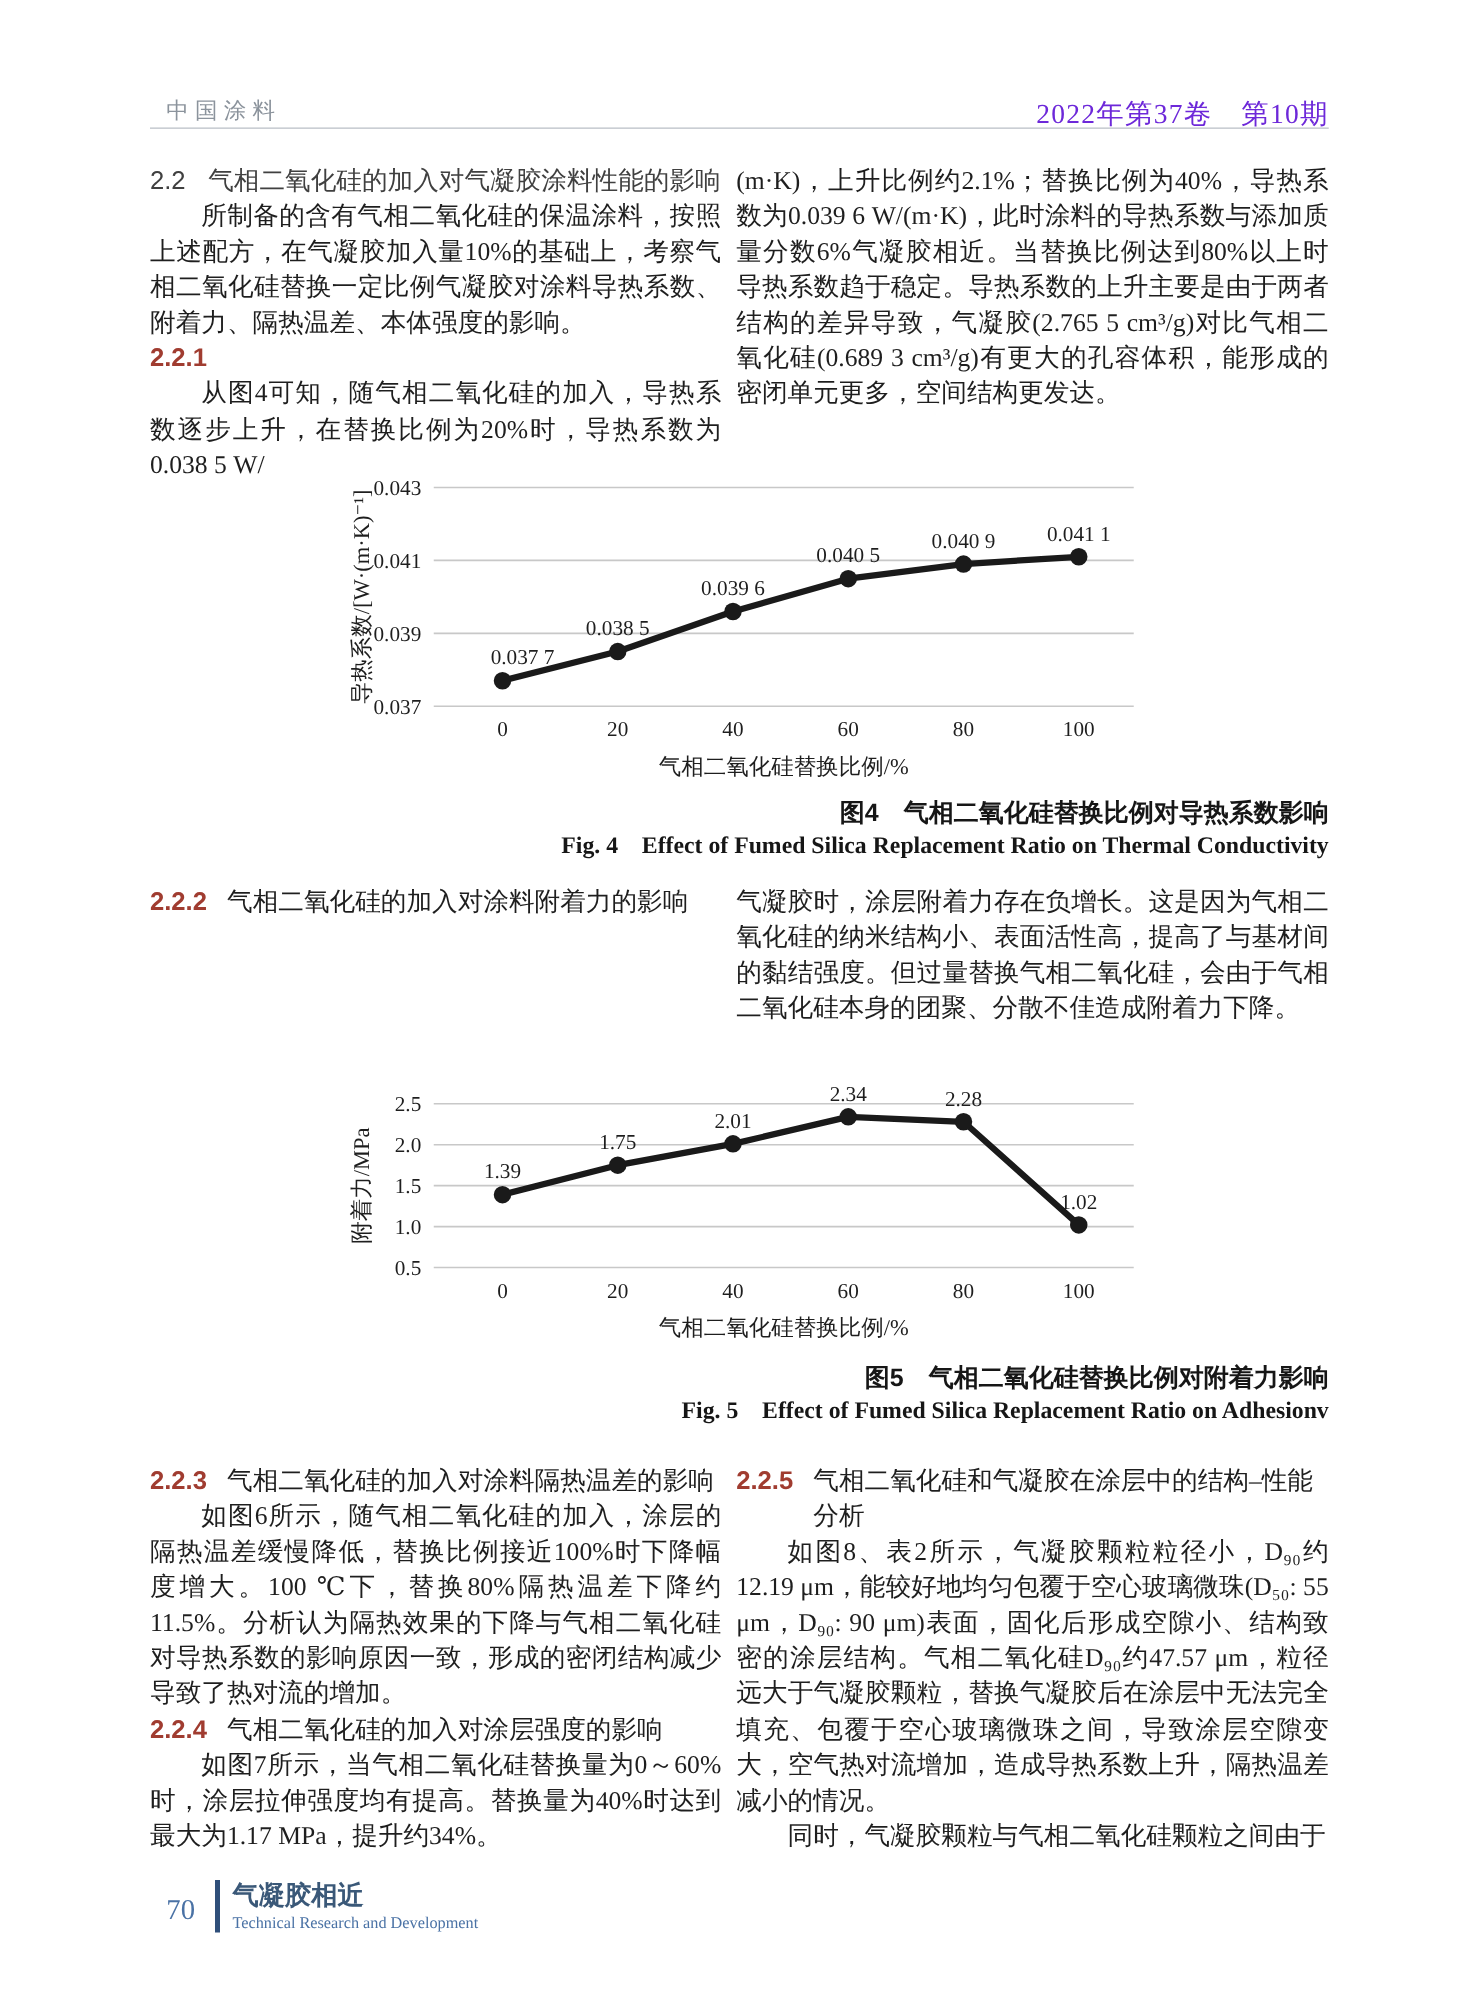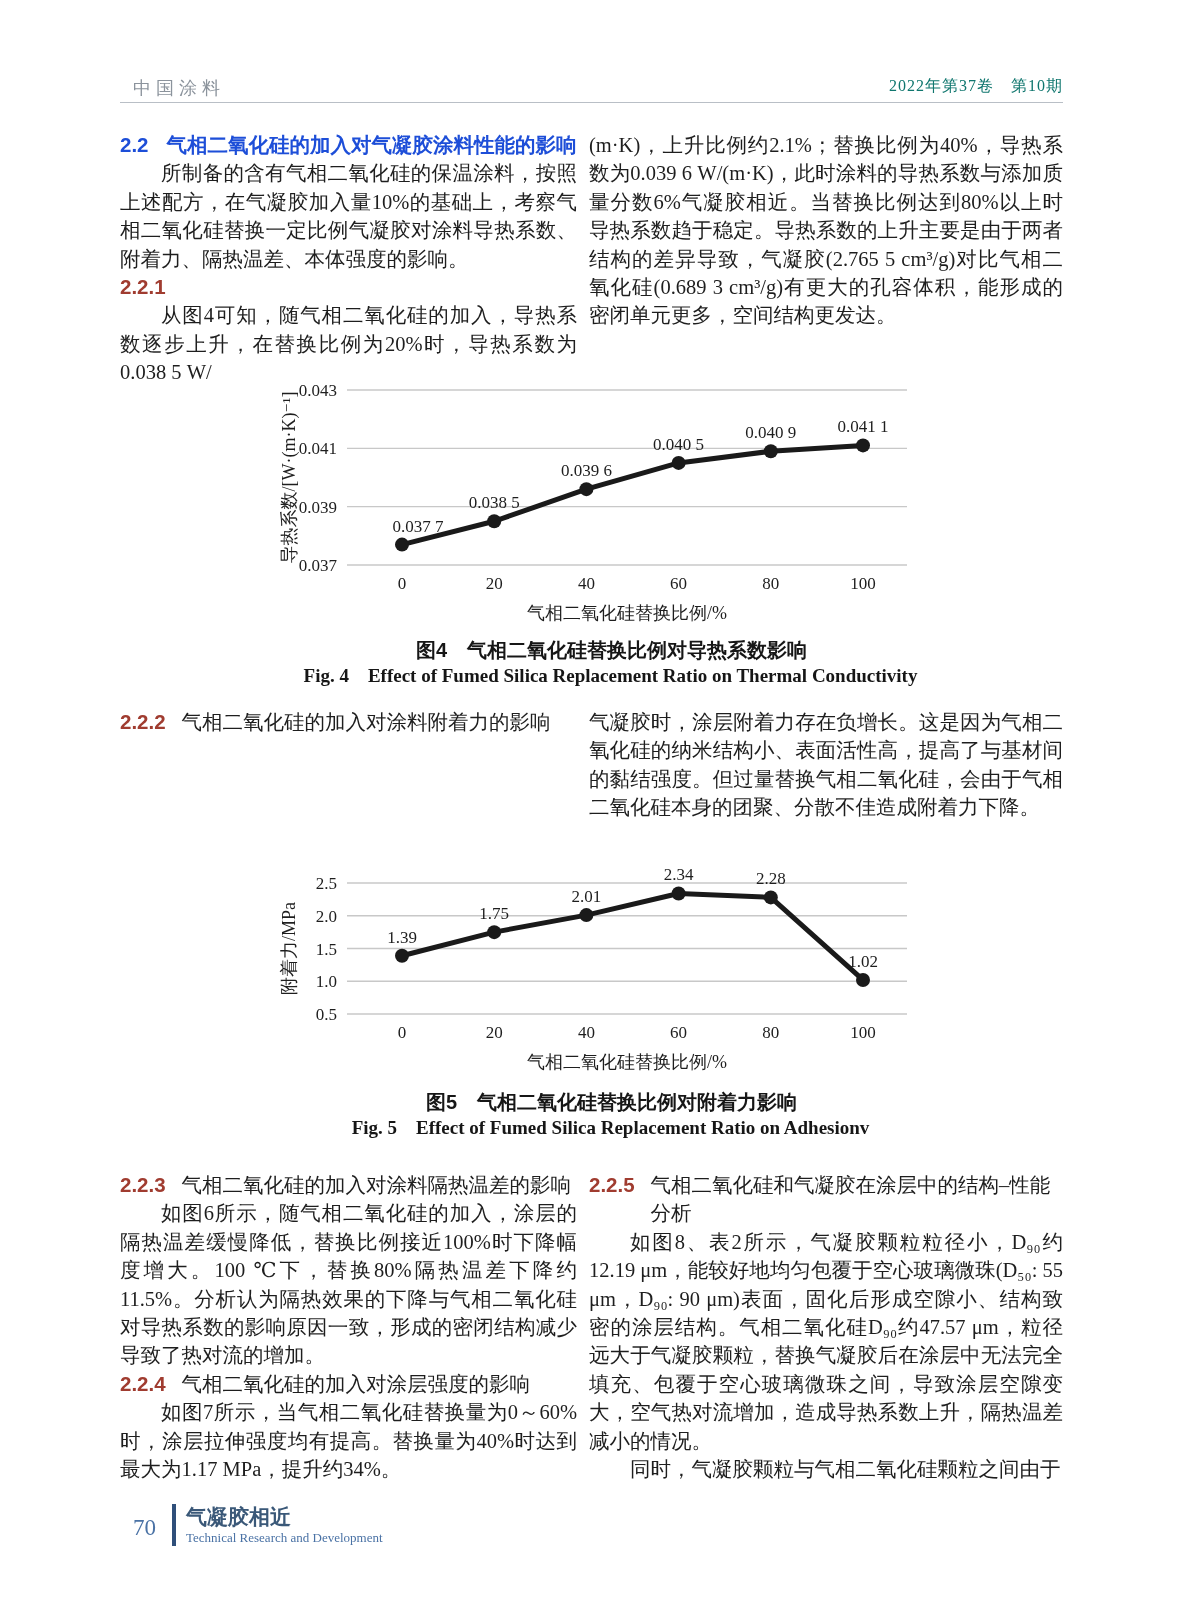--- a/index.html
+++ b/index.html
@@ -3,42 +3,42 @@
 <meta charset="utf-8">
 <style>
   html,body{margin:0;padding:0;background:#ffffff;}
   .page{
     position:relative;width:1187px;height:1600px;background:#ffffff;
     font-family:"Liberation Serif","DejaVu Serif","DejaVu Sans",serif;
     color:#1e1e1e;overflow:hidden;
   }
   
   .hdr-journal{position:absolute;left:133px;top:76px;font-size:18px;color:#8b939c;letter-spacing:5px;}
-  .hdr-issue{position:absolute;right:124px;top:76px;font-size:16px;color:#0f766e;letter-spacing:1px;}
+  .hdr-issue{position:absolute;right:124px;top:76px;font-size:22px;color:#6d28d9;letter-spacing:1px;}
   .hdr-rule{position:absolute;left:120px;top:102px;width:943px;height:1px;background:#b9bfc6;}
   
   .col{position:absolute;font-size:20.5px;line-height:28.4px;text-align:justify;}
   .col-l{left:120px;width:457px;}
   .col-r{left:589px;width:474px;}
   .top-blk{top:131px;}
   .mid-blk{top:708px;}
   .bot-blk{top:1171px;}
   p{margin:0;text-indent:2em;}
   p.cont{text-indent:0;}
-  .h-main{color:#1d4ed8;font-family:"Liberation Sans","DejaVu Sans",sans-serif;font-weight:bold;font-size:20.5px;line-height:28.4px;text-align:left;}
+  .h-main{color:#404040;font-family:"Liberation Sans","DejaVu Sans",sans-serif;font-weight:normal;font-size:20.5px;line-height:28.4px;text-align:left;}
   .h-main .num{margin-right:18px;}
   .h-sub{line-height:28.4px;text-align:left;display:flex;}
   .h-sub .num{color:#a03c30;font-family:"Liberation Sans","DejaVu Sans",sans-serif;font-weight:bold;flex:0 0 auto;margin-right:16px;}
   .h-sub .ttl{color:#1e1e1e;flex:1 1 auto;}
   
   .figsvg{position:absolute;left:236px;}
   #fig4{top:370px;}
   #fig5{top:863px;}
   svg text{font-family:"Liberation Serif","DejaVu Serif","DejaVu Sans",serif;fill:#1e1e1e;}
-  .cap{position:absolute;left:120px;width:943px;text-align:center;margin:0;}
+  .cap{position:absolute;left:120px;width:943px;text-align:right;margin:0;}
   .cap-cn{font-family:"Liberation Sans","DejaVu Sans",sans-serif;font-weight:bold;font-size:20px;color:#161616;}
   .cap-en{font-family:"Liberation Serif","DejaVu Serif",serif;font-weight:bold;font-size:19px;color:#161616;}
   #cap4cn{top:637px;} #cap4en{top:663px;}
   #cap5cn{top:1089px;} #cap5en{top:1115px;}
   
   .footer{position:absolute;left:133px;top:1504px;display:flex;align-items:center;}
   .pg-num{font-size:23px;color:#4a72a5;margin-right:16px;margin-top:6px;}
   .f-bar{width:4px;height:42px;background:#2f4f7a;margin-right:10px;}
   .f-cn{font-family:"Liberation Sans","DejaVu Sans",sans-serif;font-weight:bold;font-size:21px;color:#3a5878;line-height:24px;}
   .f-en{font-size:13px;color:#4a72a5;line-height:17px;}

